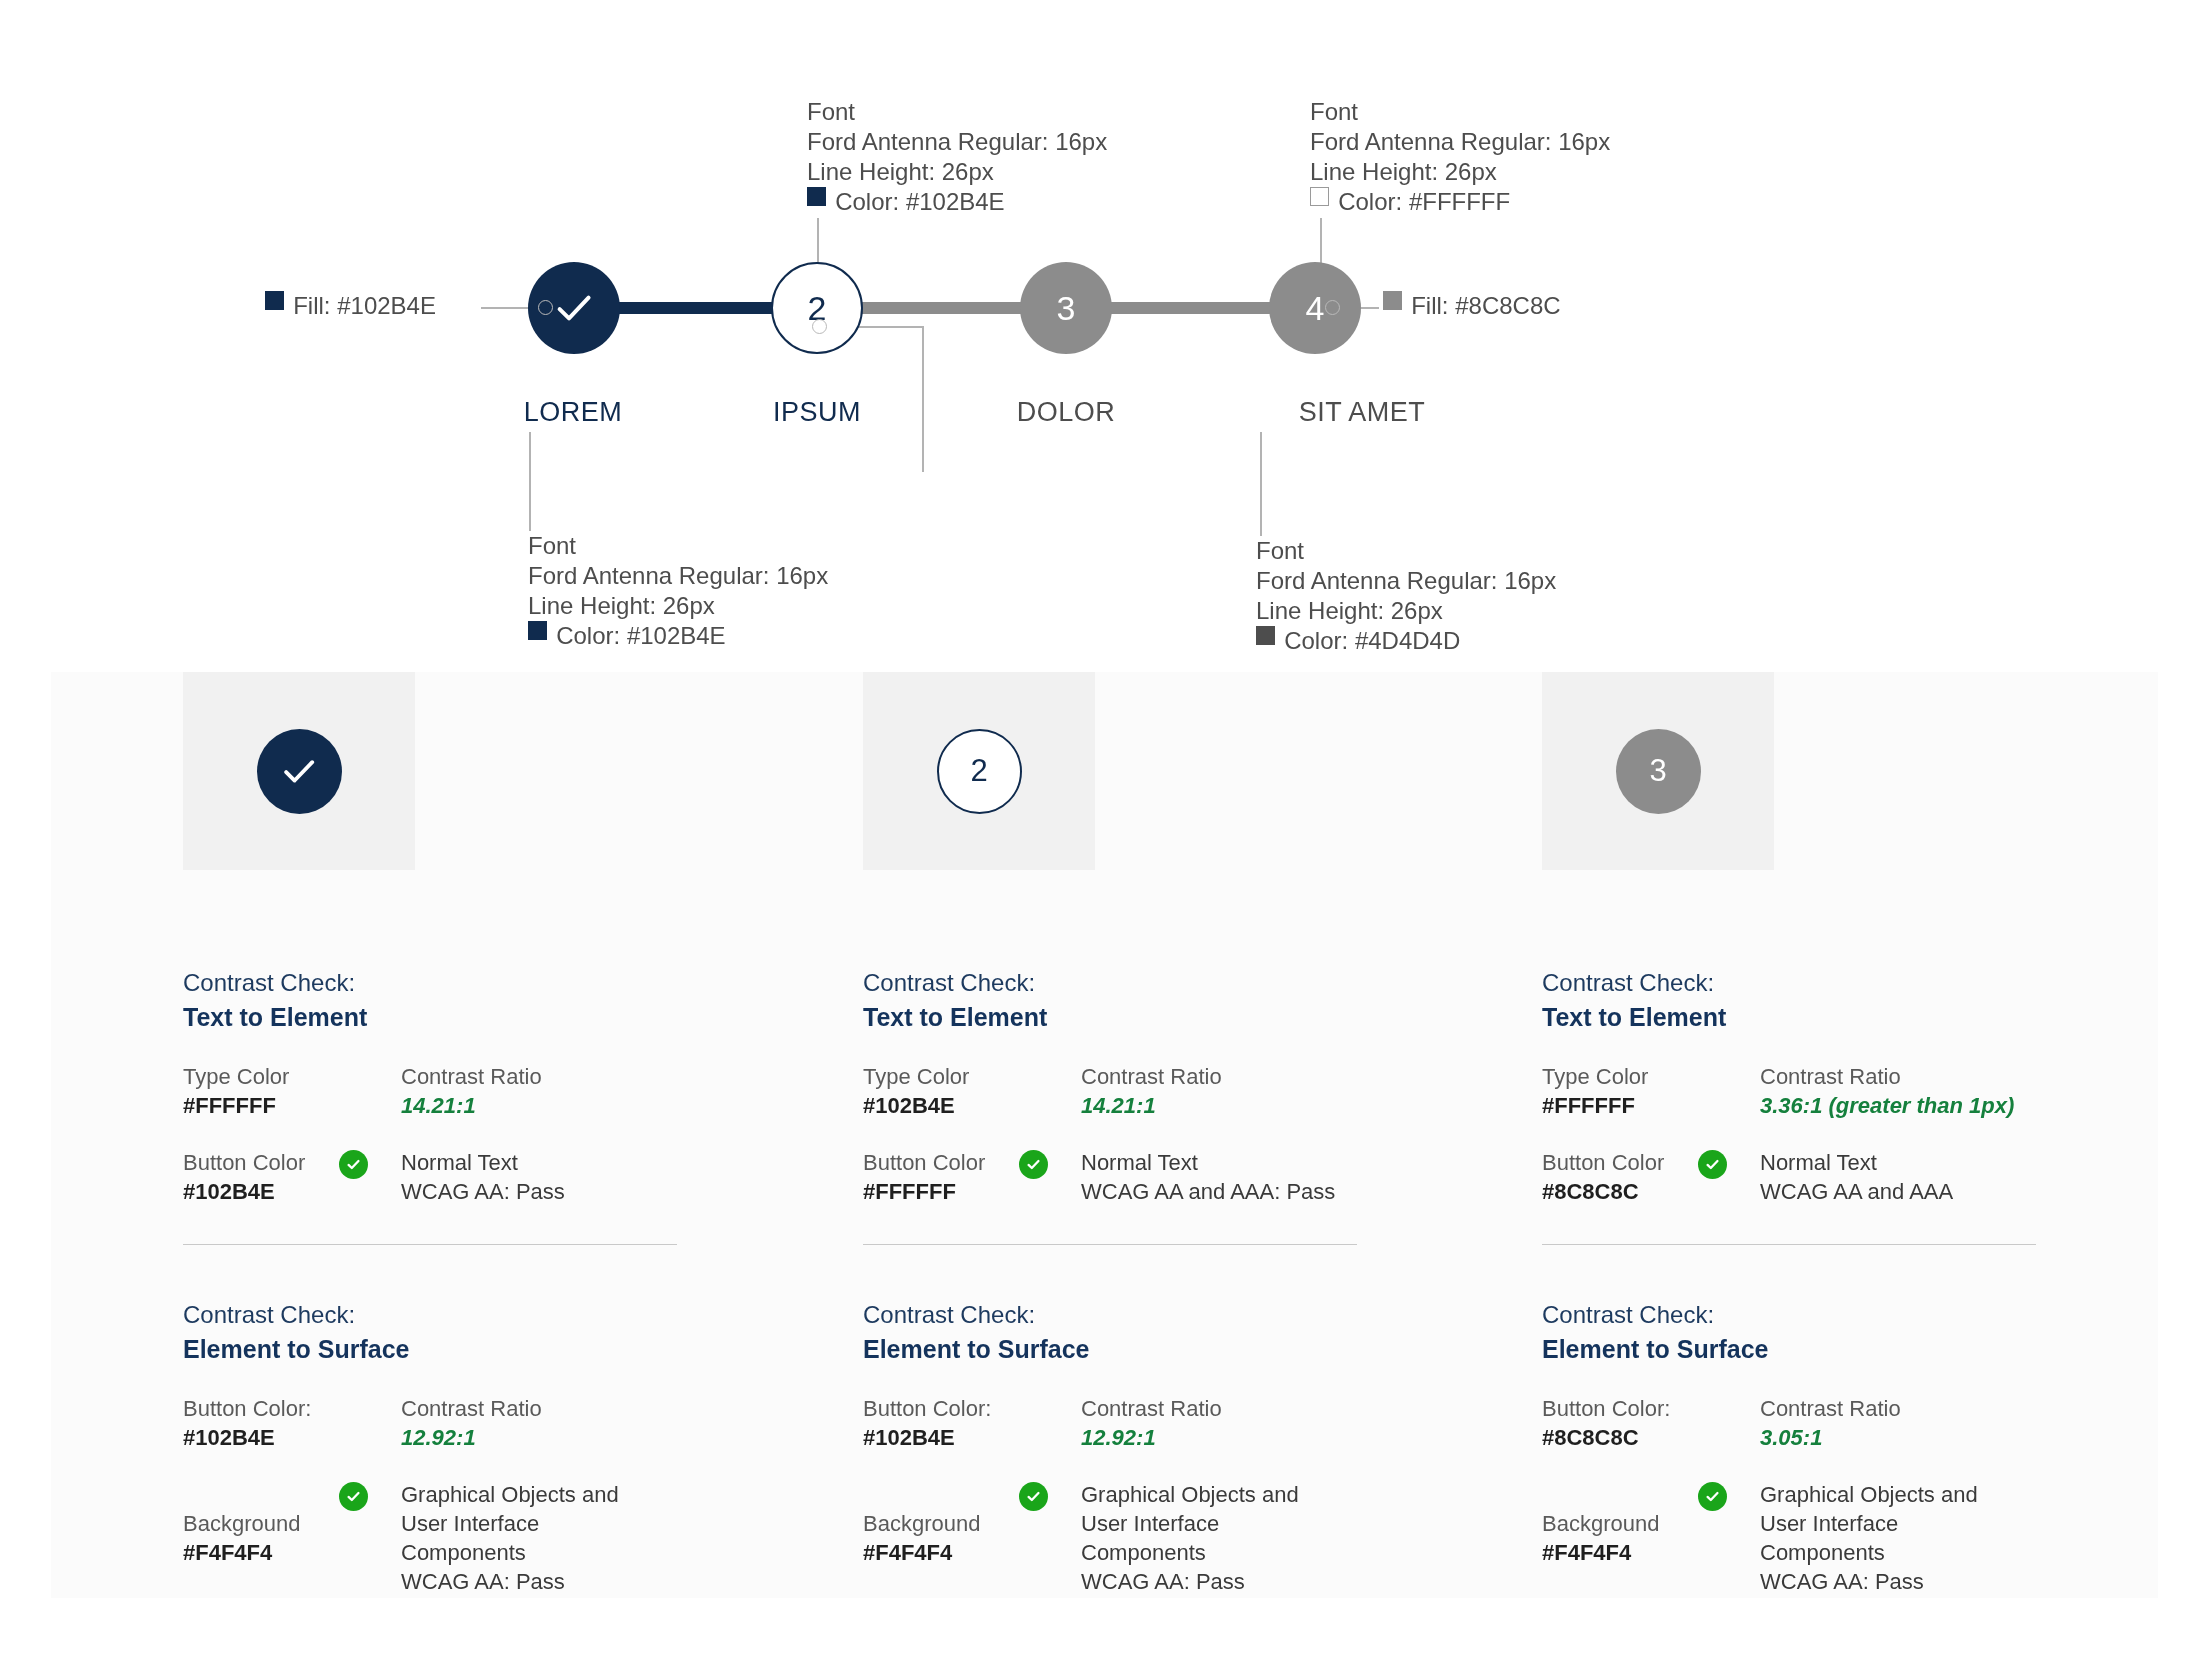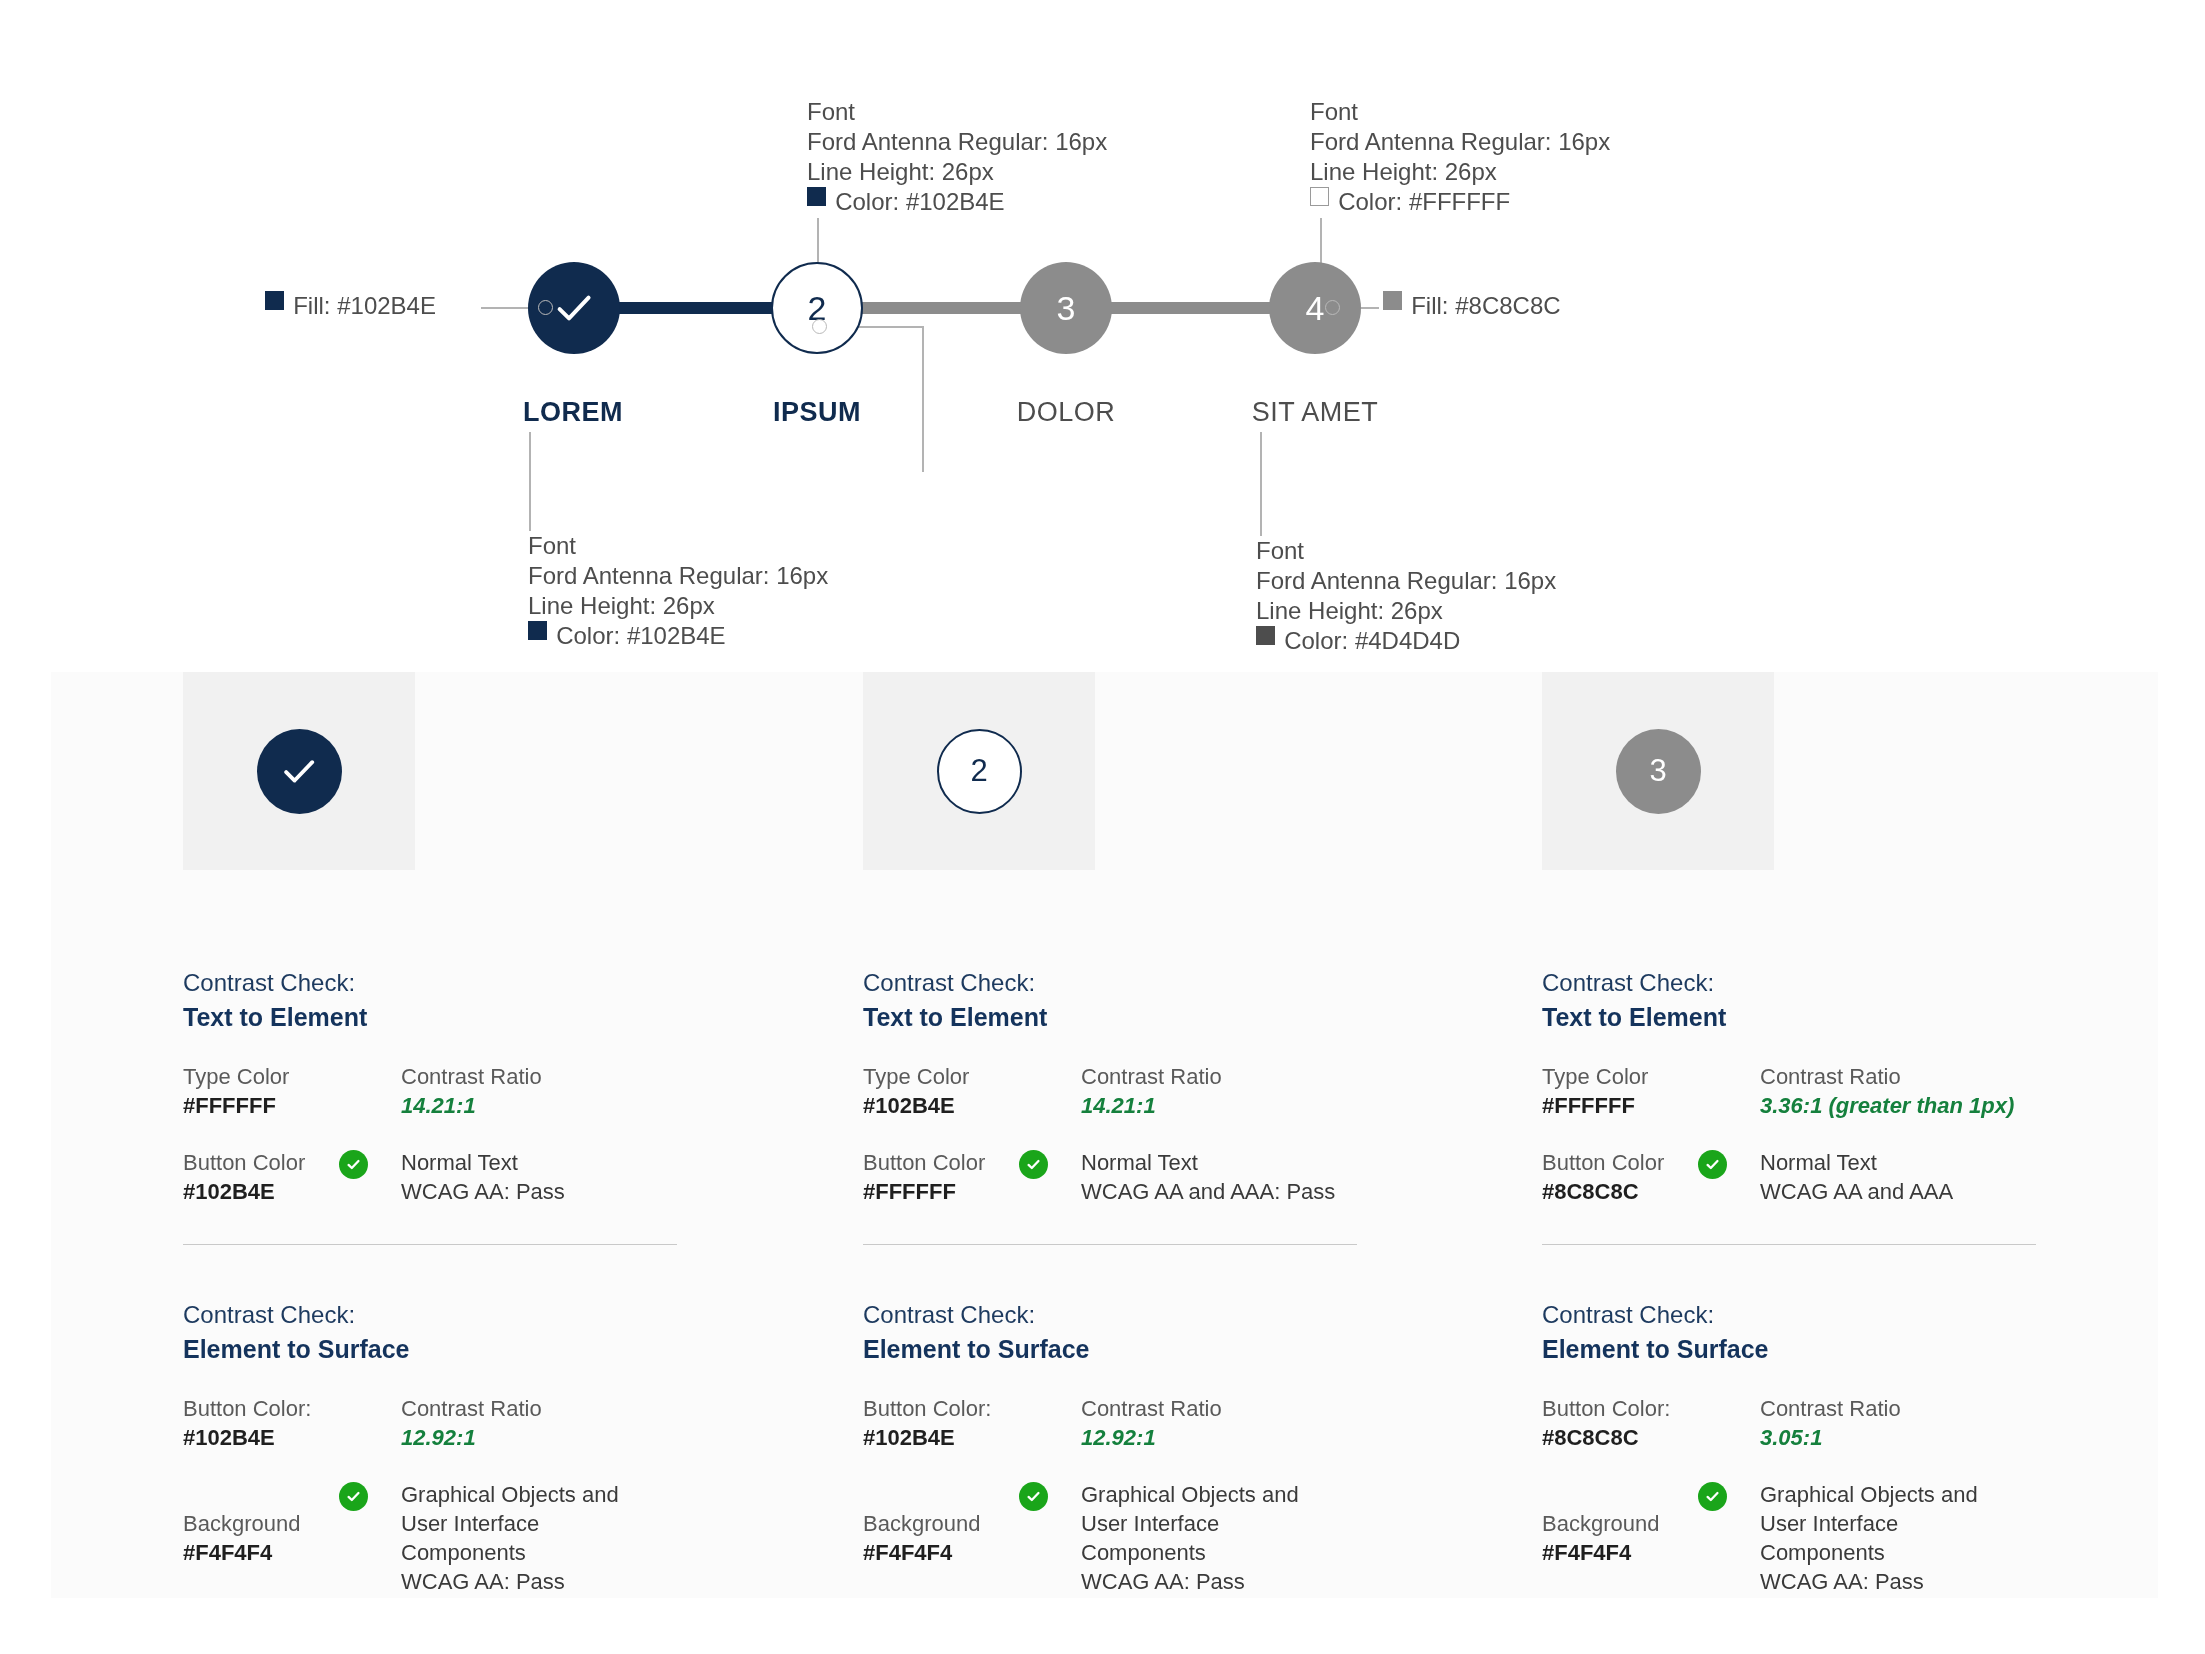--- a/index.html
+++ b/index.html
@@ -63,21 +63,21 @@
   .step-bar.done { background: #102b4e; }
   .step-bar.todo { background: #8c8c8c; }
   .step-label {
     position: absolute;
     font-size: 27px;
     letter-spacing: 0.5px;
     text-align: center;
     white-space: nowrap;
     transform: translateX(-50%);
   }
-  .step-label.blue { color: #102b4e; font-weight: bold; }
+  .step-label.blue { color: #102b4e; }
   .step-label.grey { color: #4d4d4d; }
   .check-svg { width: 46px; height: 46px; display: block; }
 
   
   #panel {
     position: absolute;
     left: 51px; top: 672px;
     width: 2107px; height: 926px;
     background: #fbfbfb;
   }
@@ -193,21 +193,21 @@
       <span>4</span>
     </div>
 
     <div class="ring" style="left:538px; top:300px;"></div>
     <div class="ring" style="left:812px; top:319px;"></div>
     <div class="ring" style="left:1325px; top:300px;"></div>
 
     <div class="step-label blue" style="left:573px; top:397px;">LOREM</div>
     <div class="step-label blue" style="left:817px; top:397px;">IPSUM</div>
     <div class="step-label grey" style="left:1066px; top:397px;">DOLOR</div>
-    <div class="step-label grey" style="left:1315px; top:397px;">SIT AMET</div>
+    <div class="step-label grey" style="left:1362px; top:397px;">SIT AMET</div>
 
     <div class="lead v" style="left:529px; top:432px; height:99px;"></div>
     <div class="spec" style="left:528px; top:531px;">
       <span class="spec-line">Font</span>
       <span class="spec-line">Ford Antenna Regular: 16px</span>
       <span class="spec-line">Line Height: 26px</span>
       <span class="sw-line">
         <i class="swatch dark"></i>
         <span>Color: #102B4E</span>
       </span>

